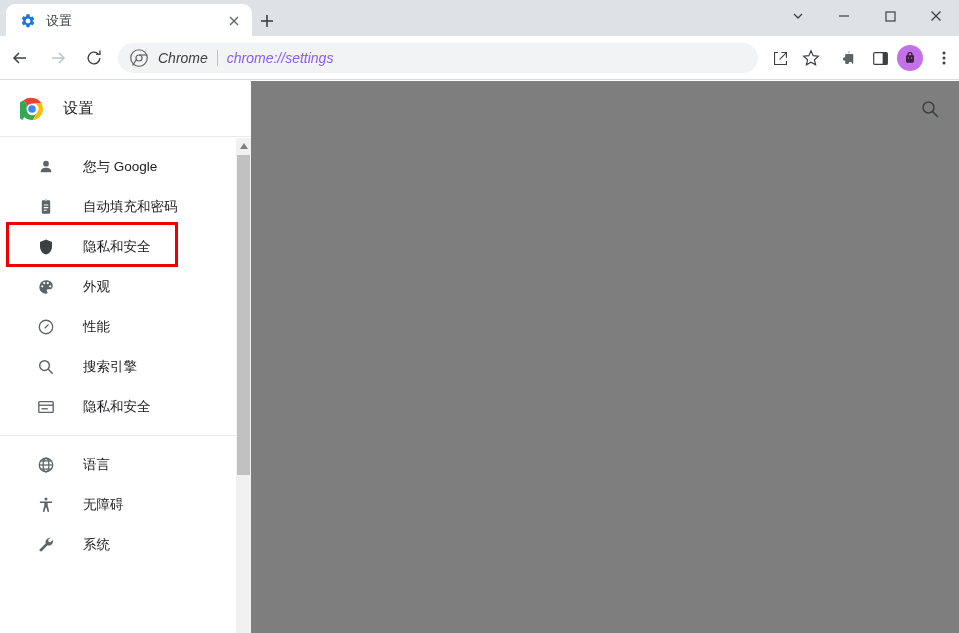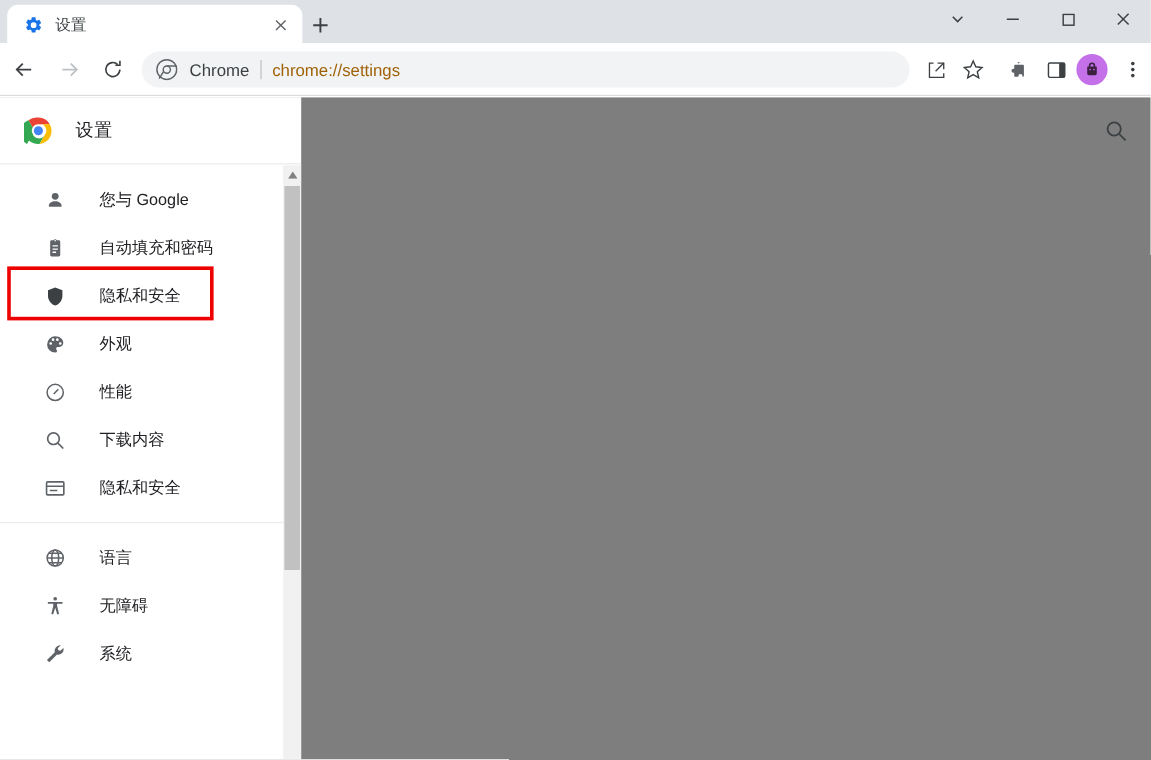--- a/index.html
+++ b/index.html
@@ -47,39 +47,40 @@
   .wc {
     width: 46px; height: 32px; display: flex; align-items: center;
     justify-content: center; color: #3c4043; cursor: pointer;
   }
 
   
   .toolbar {
     position: absolute; left: 0; top: 36px; width: 959px; height: 44px;
     background: #ffffff;
     border-bottom: 1px solid #dadce0;
+    font-style: italic;
   }
   .nav-btn {
     position: absolute; top: 6px; width: 32px; height: 32px;
     display: flex; align-items: center; justify-content: center;
     border-radius: 50%; cursor: pointer;
   }
   .omnibox {
     position: absolute; left: 118px; top: 7px; width: 640px; height: 30px;
     background: #f1f3f4; border-radius: 16px;
     display: flex; align-items: center; padding-left: 12px;
   }
   .omni-icon { width: 18px; height: 18px; margin-right: 10px; flex: none; }
   .omni-chrome-word {
     font-size: 14px; color: #3c4043; white-space: nowrap;
   }
   .omni-sep {
     width: 1px; height: 16px; background: #bdc1c6; margin: 0 9px; flex: none;
   }
-  .omni-url { font-size: 14px; color: #a16207; white-space: nowrap; }
+  .omni-url { font-size: 14px; color: #8b5cf6; white-space: nowrap; }
   .tb-icon {
     position: absolute; top: 8px; width: 28px; height: 28px;
     display: flex; align-items: center; justify-content: center; cursor: pointer;
   }
   .avatar {
     position: absolute; top: 45px; left: 897px;
     width: 26px; height: 26px; border-radius: 50%;
     background: #c470e8; display: flex; align-items: center; justify-content: center;
     cursor: pointer;
   }
@@ -400,21 +401,21 @@
         <span class="sb-label">性能</span>
       </div>
 
       <div class="sb-item">
         <span class="sb-ico">
           <svg width="18" height="18" viewBox="0 0 20 20" stroke="#5f6368" stroke-width="1.6" fill="none">
             <circle cx="8.4" cy="8.4" r="5.4"></circle>
               <line x1="12.5" y1="12.5" x2="17.5" y2="17.5"></line>
           </svg>
         </span>
-        <span class="sb-label">下载内容</span>
+        <span class="sb-label">搜索引擎</span>
       </div>
 
       <div class="sb-item">
         <span class="sb-ico">
           <svg width="18" height="18" viewBox="0 0 20 20" fill="none" stroke="#5f6368" stroke-width="1.5">
             <rect x="2" y="4" width="16" height="12" rx="1"></rect>
             <line x1="2" y1="8" x2="18" y2="8"></line>
             <line x1="5" y1="12" x2="12" y2="12"></line>
           </svg>
         </span>

